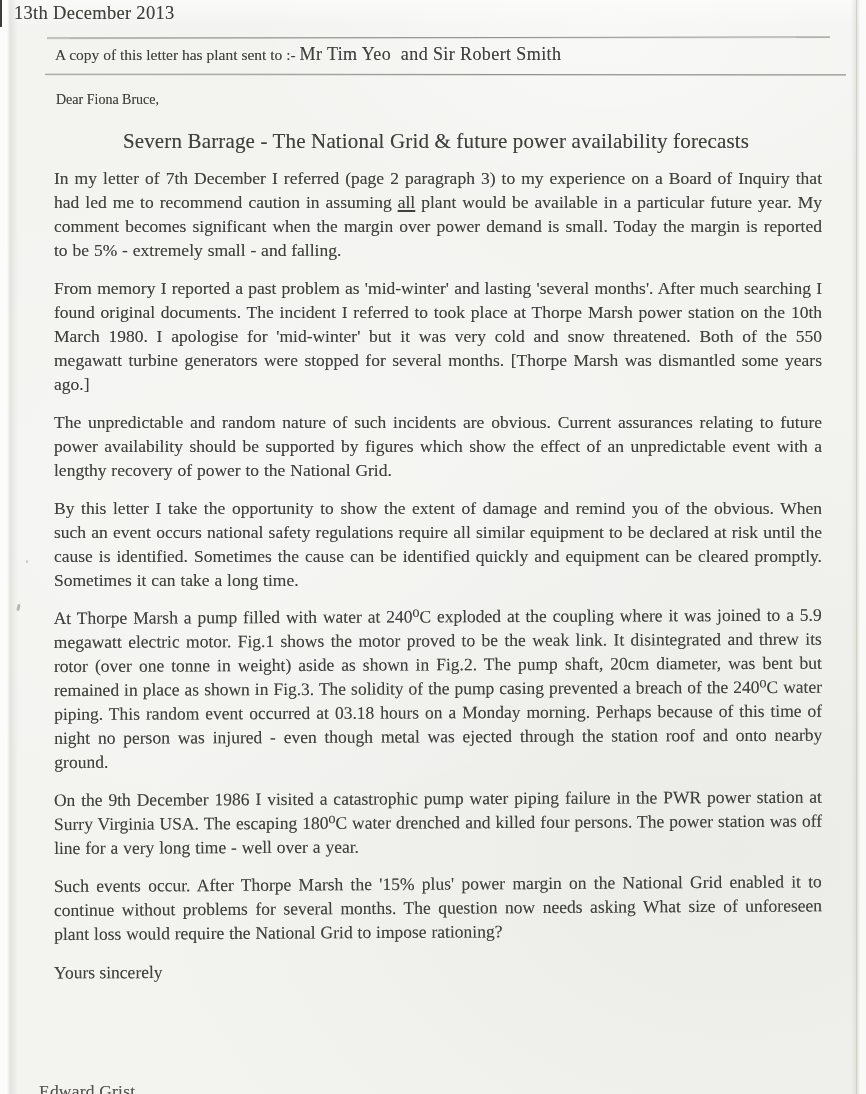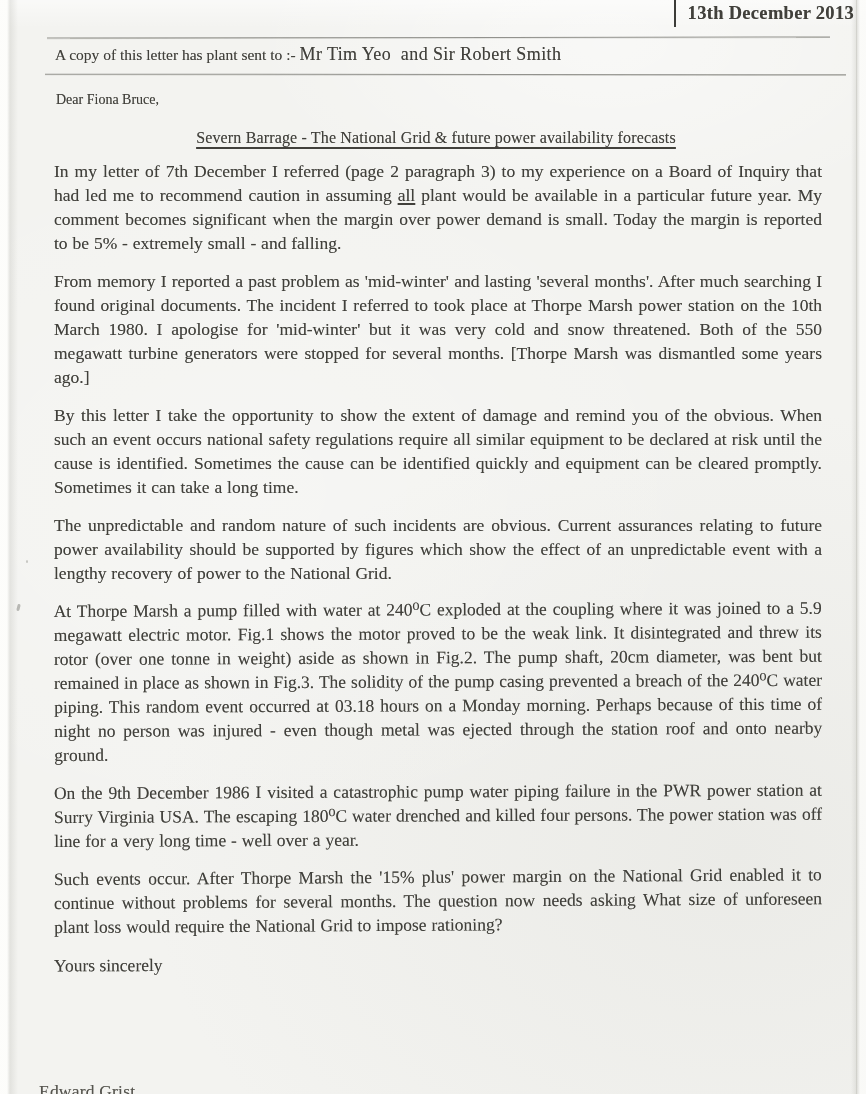--- a/index.html
+++ b/index.html
@@ -22,38 +22,38 @@
       radial-gradient(ellipse 820px 620px at 85% 78%, rgba(203,203,196,0.20), rgba(203,203,196,0) 72%);
     color: var(--ink);
   }
   .letter {
     position: absolute; inset: 0;
     filter: blur(0.2px);
     text-shadow: 0 0 0.5px rgba(65,64,59,0.45);
   }
   
   .date-row {
-    display: flex; justify-content: flex-end; align-items: flex-start;
-    padding: 3px 12px 0 0; height: 30px; font-size: 18.5px; letter-spacing: 0.3px; font-weight: bold;
+    display: flex; justify-content: flex-start; align-items: flex-start;
+    padding: 3px 12px 0 0; height: 30px; font-size: 18.5px; letter-spacing: 0.3px;
   }
   .date-bar {
     width: 2px; height: 27px; background: #3c3c38;
     margin: -3px 12px 0 0; flex: none;
   }
   
   .rule { height: 0; border-top: 1.7px solid rgba(118,118,112,0.78); box-shadow: 0 0.6px 0 rgba(118,118,112,0.25); }
   .rule-1 { margin: 7px 0 0 47px; width: 783px; transform: rotate(-0.08deg); }
   .rule-2 { margin: 9px 0 0 45px; width: 801px; transform: rotate(0.05deg); }
   .cc-line { margin: 6px 44px 0 55px; font-size: 15.5px; white-space: pre-wrap; }
   .cc-names { font-size: 18px; white-space: pre-wrap; letter-spacing: 0.4px; }
   .salutation { margin: 17px 0 0 56px; font-size: 14px; }
   .title {
-    margin: 21px 48px 0 54px; font-size: 16px; font-weight: normal;
+    margin: 21px 48px 0 54px; font-size: 21px; font-weight: normal;
     text-align: center; letter-spacing: 0.15px;
-    text-decoration: underline; text-decoration-thickness: 1.5px; text-underline-offset: 4px;
+    text-decoration-thickness: 1.5px; text-underline-offset: 4px;
   }
   .para {
     margin: 14px 44px 0 54px; font-size: 17.5px; line-height: 24px;
     text-align: justify; word-spacing: 0.5px;
   }
   .para-first { margin-top: 12px; }
   .tilt-a { transform: rotate(-0.25deg); transform-origin: left center; }
   .tilt-b { transform: rotate(-0.35deg); transform-origin: left center; }
   .emph { font-weight: normal; text-decoration: underline; text-decoration-thickness: 1.6px; text-underline-offset: 2px; }
   .closing { margin: 15px 0 0 54px; font-size: 17.5px; transform: rotate(-0.2deg); }
@@ -86,22 +86,22 @@
 
     <div class="rule rule-2"></div>
 
     <p class="salutation">Dear Fiona Bruce,</p>
 
     <h1 class="title">Severn Barrage - The National Grid &amp; future power availability forecasts</h1>
 
     <p class="para para-first"><span>In my letter of 7th December I referred (page 2 paragraph 3) to my experience on a Board of Inquiry that had led me to recommend caution in assuming </span><span class="emph">all</span><span> plant would be available in a particular future year. My comment becomes significant when the margin over power demand is small. Today the margin is reported to be 5% - extremely small - and falling.</span></p>
 
     <p class="para">From memory I reported a past problem as 'mid-winter' and lasting 'several months'. After much searching I found original documents. The incident I referred to took place at Thorpe Marsh power station on the 10th March 1980. I apologise for 'mid-winter' but it was very cold and snow threatened. Both of the 550 megawatt turbine generators were stopped for several months. [Thorpe Marsh was dismantled some years ago.]</p>
+    <p class="para">The unpredictable and random nature of such incidents are obvious. Current assurances relating to future power availability should be supported by figures which show the effect of an unpredictable event with a lengthy recovery of power to the National Grid.</p>
     <p class="para">By this letter I take the opportunity to show the extent of damage and remind you of the obvious. When such an event occurs national safety regulations require all similar equipment to be declared at risk until the cause is identified. Sometimes the cause can be identified quickly and equipment can be cleared promptly. Sometimes it can take a long time.</p>
-    <p class="para">The unpredictable and random nature of such incidents are obvious. Current assurances relating to future power availability should be supported by figures which show the effect of an unpredictable event with a lengthy recovery of power to the National Grid.</p>
     <p class="para tilt-a">At Thorpe Marsh a pump filled with water at 240⁰C exploded at the coupling where it was joined to a 5.9 megawatt electric motor. Fig.1 shows the motor proved to be the weak link. It disintegrated and threw its rotor (over one tonne in weight) aside as shown in Fig.2. The pump shaft, 20cm diameter, was bent but remained in place as shown in Fig.3. The solidity of the pump casing prevented a breach of the 240⁰C water piping. This random event occurred at 03.18 hours on a Monday morning. Perhaps because of this time of night no person was injured - even though metal was ejected through the station roof and onto nearby ground.</p>
     <p class="para tilt-a">On the 9th December 1986 I visited a catastrophic pump water piping failure in the PWR power station at Surry Virginia USA. The escaping 180⁰C water drenched and killed four persons. The power station was off line for a very long time - well over a year.</p>
     <p class="para tilt-b">Such events occur. After Thorpe Marsh the '15% plus' power margin on the National Grid enabled it to continue without problems for several months. The question now needs asking What size of unforeseen plant loss would require the National Grid to impose rationing?</p>
 
     <p class="closing">Yours sincerely</p>
     <p class="signature">Edward Grist</p>
   </div>
 
   <div class="speck-1"></div>
   <div class="speck-2"></div>

